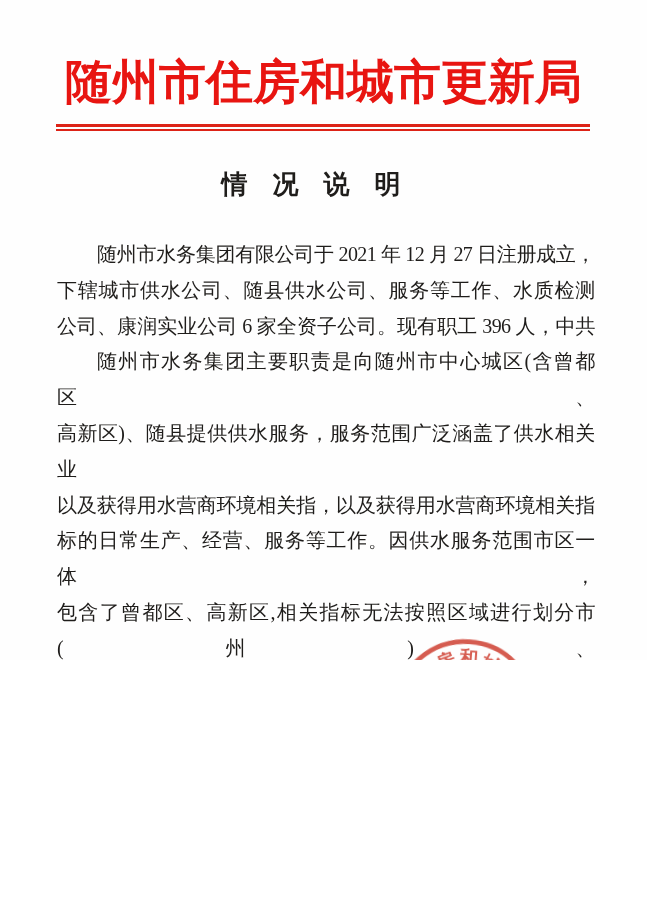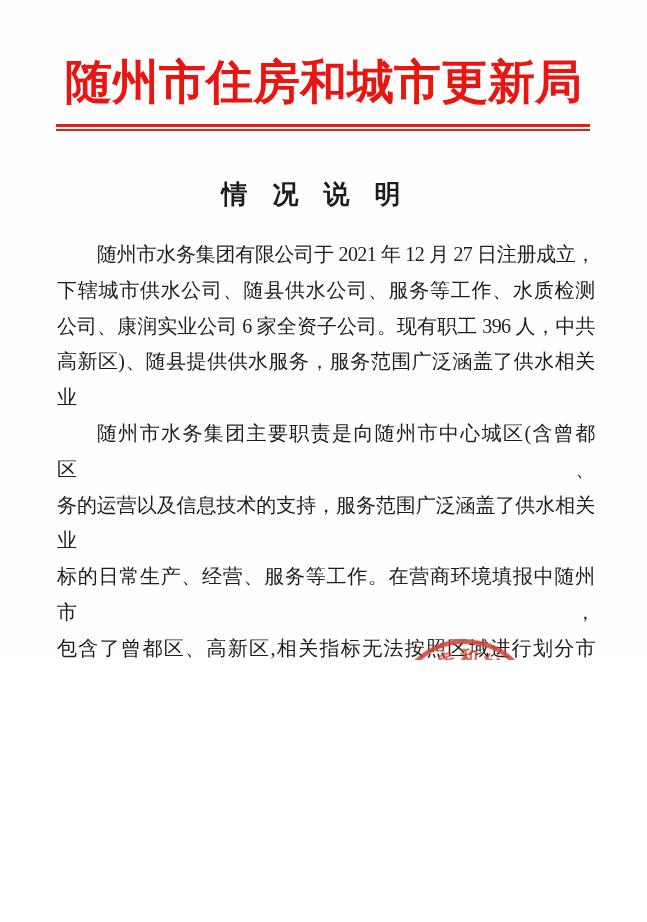--- a/index.html
+++ b/index.html
@@ -32,21 +32,21 @@
     position:absolute;left:56px;width:534px;
     box-sizing:content-box;height:2px;
     border-top:3px solid var(--rule);
     border-bottom:2px solid var(--rule);
     background:transparent;
   }
   .rule-top{top:124px;}
   .rule-bottom{top:851px;}
   
   .doc-title{
-    position:absolute;top:180px;left:0;right:0;
+    position:absolute;top:170px;left:0;right:0;
     text-align:center;
     font-size:26px;font-weight:bold;
     color:var(--ink);
     letter-spacing:25px;
     line-height:30px;
     white-space:nowrap;
   }
   
   .doc-body{
     position:absolute;left:57px;top:237px;width:538px;
@@ -95,24 +95,24 @@
 
   <div class="doc-title">情况说明</div>
 
   <div class="doc-body">
       <div>
         <div class="line justify indent tight">随州市水务集团有限公司于 2021 年 12 月 27 日注册成立，</div>
         <div class="line justify">下辖城市供水公司、随县供水公司、服务等工作、水质检测</div>
         <div class="line justify tight">公司、康润实业公司 6 家全资子公司。现有职工 396 人，中共</div>
       </div>
       <div>
+        <div class="line justify indent">随州市水务集团主要职责是向随州市中心城区(含曾都区、</div>
         <div class="line justify">高新区)、随县提供供水服务，服务范围广泛涵盖了供水相关业</div>
-        <div class="line justify indent">随州市水务集团主要职责是向随州市中心城区(含曾都区、</div>
-        <div class="line justify">务的运营以及信息技术的支持，服务范围广泛涵盖了供水相关业</div>
-        <div class="line justify">标的日常生产、经营、服务等工作。在营商环境填报中随州市，</div>
+        <div class="line justify">以及获得用水营商环境相关指，以及获得用水营商环境相关指</div>
+        <div class="line justify">标的日常生产、经营、服务等工作。因供水服务范围市区一体，</div>
         <div class="line justify tight">包含了曾都区、高新区,相关指标无法按照区域进行划分市(州)、</div>
         <div class="line justify">曾都区、高新区，随州市住房和城市更新局（州）、曾都区、高</div>
       </div>
     </div>
 
   <svg class="seal" viewBox="0 0 160 160" xmlns="http://www.w3.org/2000/svg">
     <circle cx="80" cy="80" r="74"></circle>
     <polygon points="76,57 80.9,71.2 96,71.5 84,80.6 88.3,95 76,86.4 63.7,95 68,80.6 56,71.5 71.1,71.2"></polygon>
     <text text-anchor="middle" dominant-baseline="central" transform="translate(33.3,112.7) rotate(-125)">随</text>
     <text text-anchor="middle" dominant-baseline="central" transform="translate(23.9,89.9) rotate(-100)">州</text>

